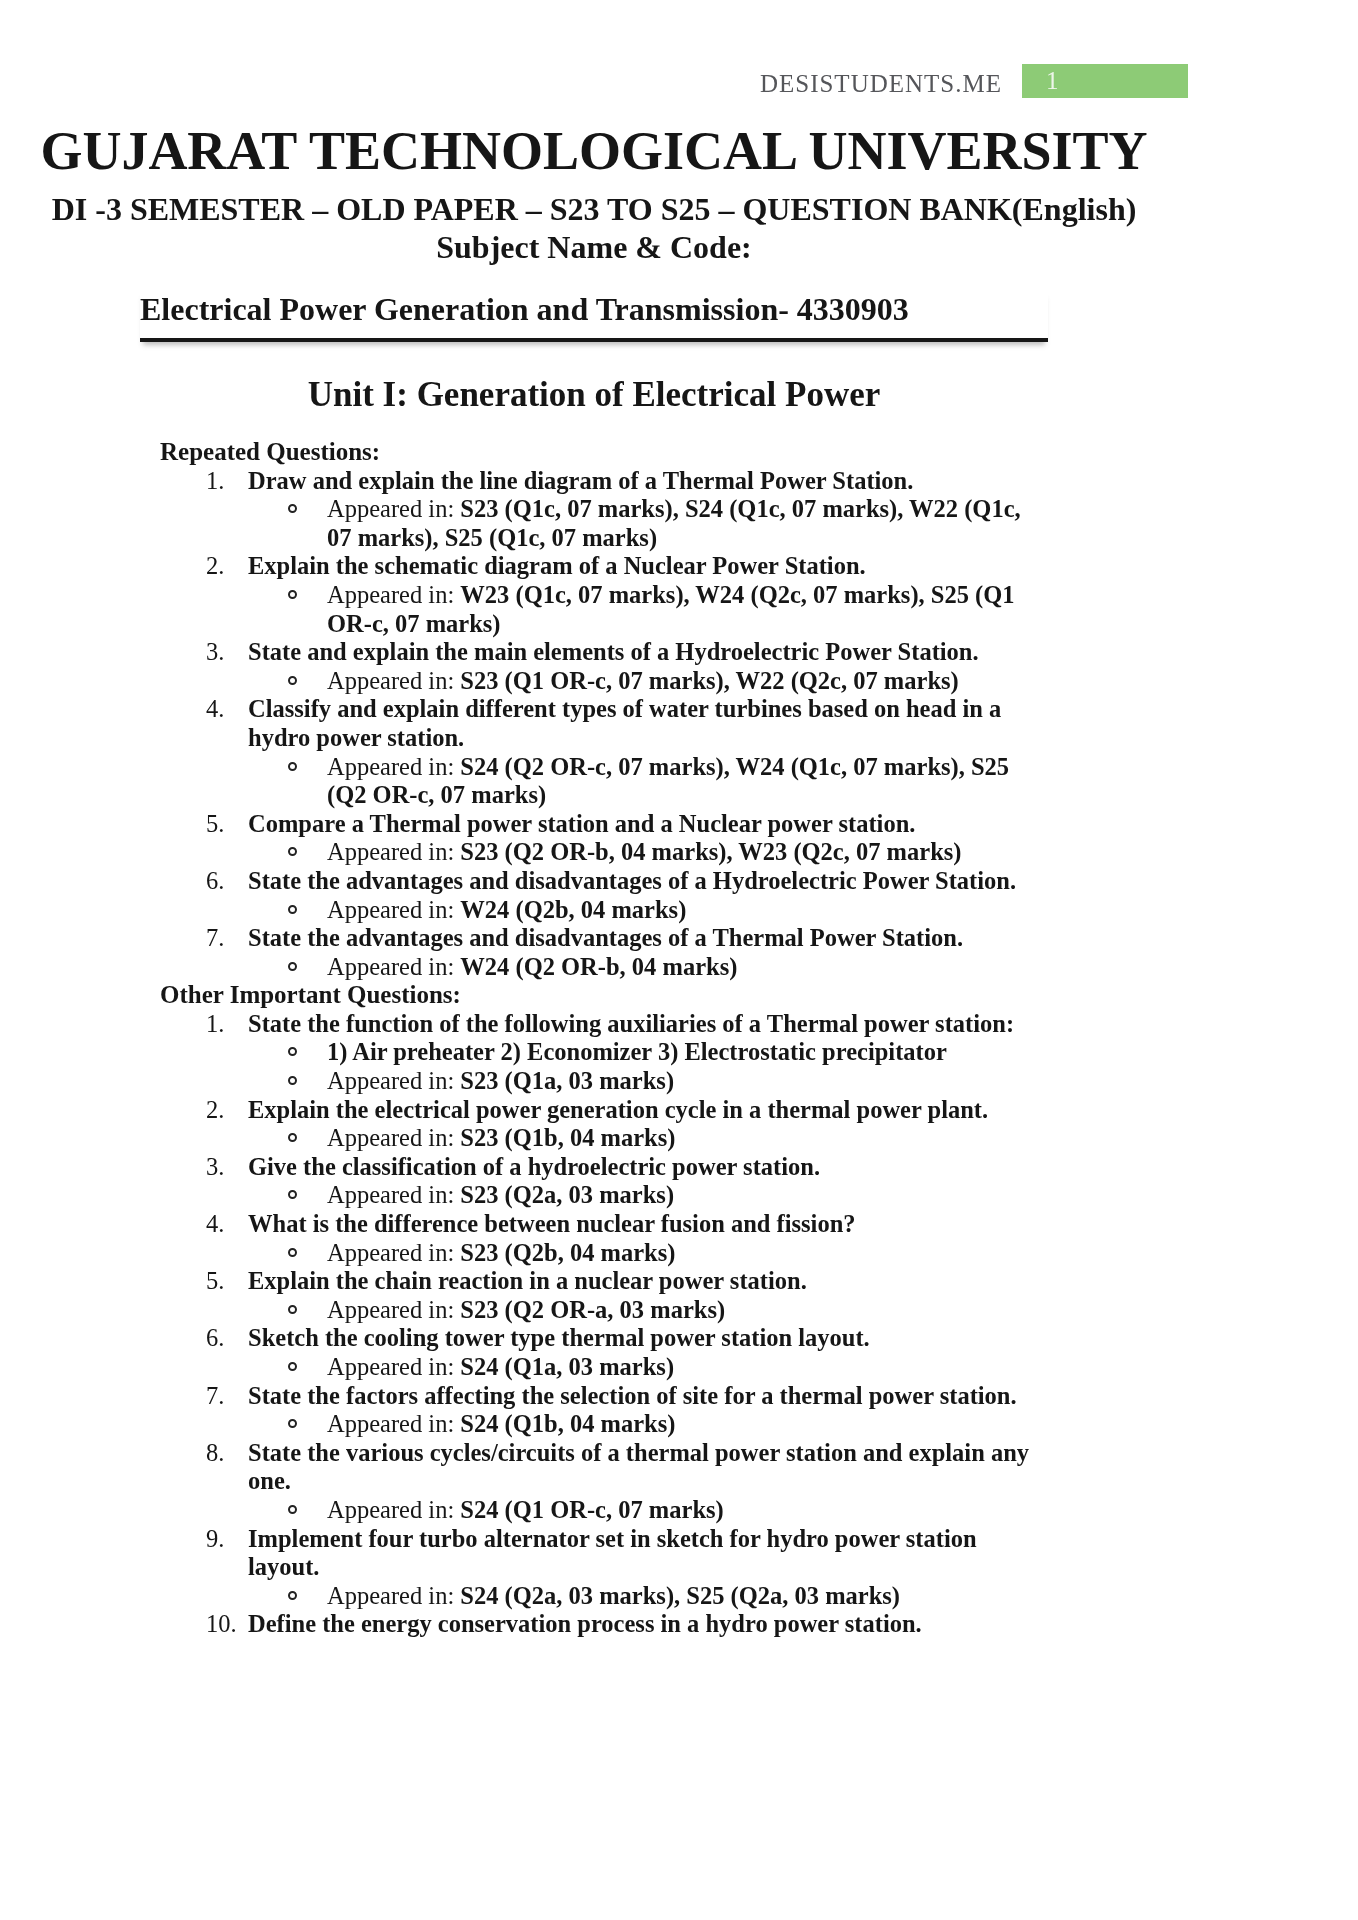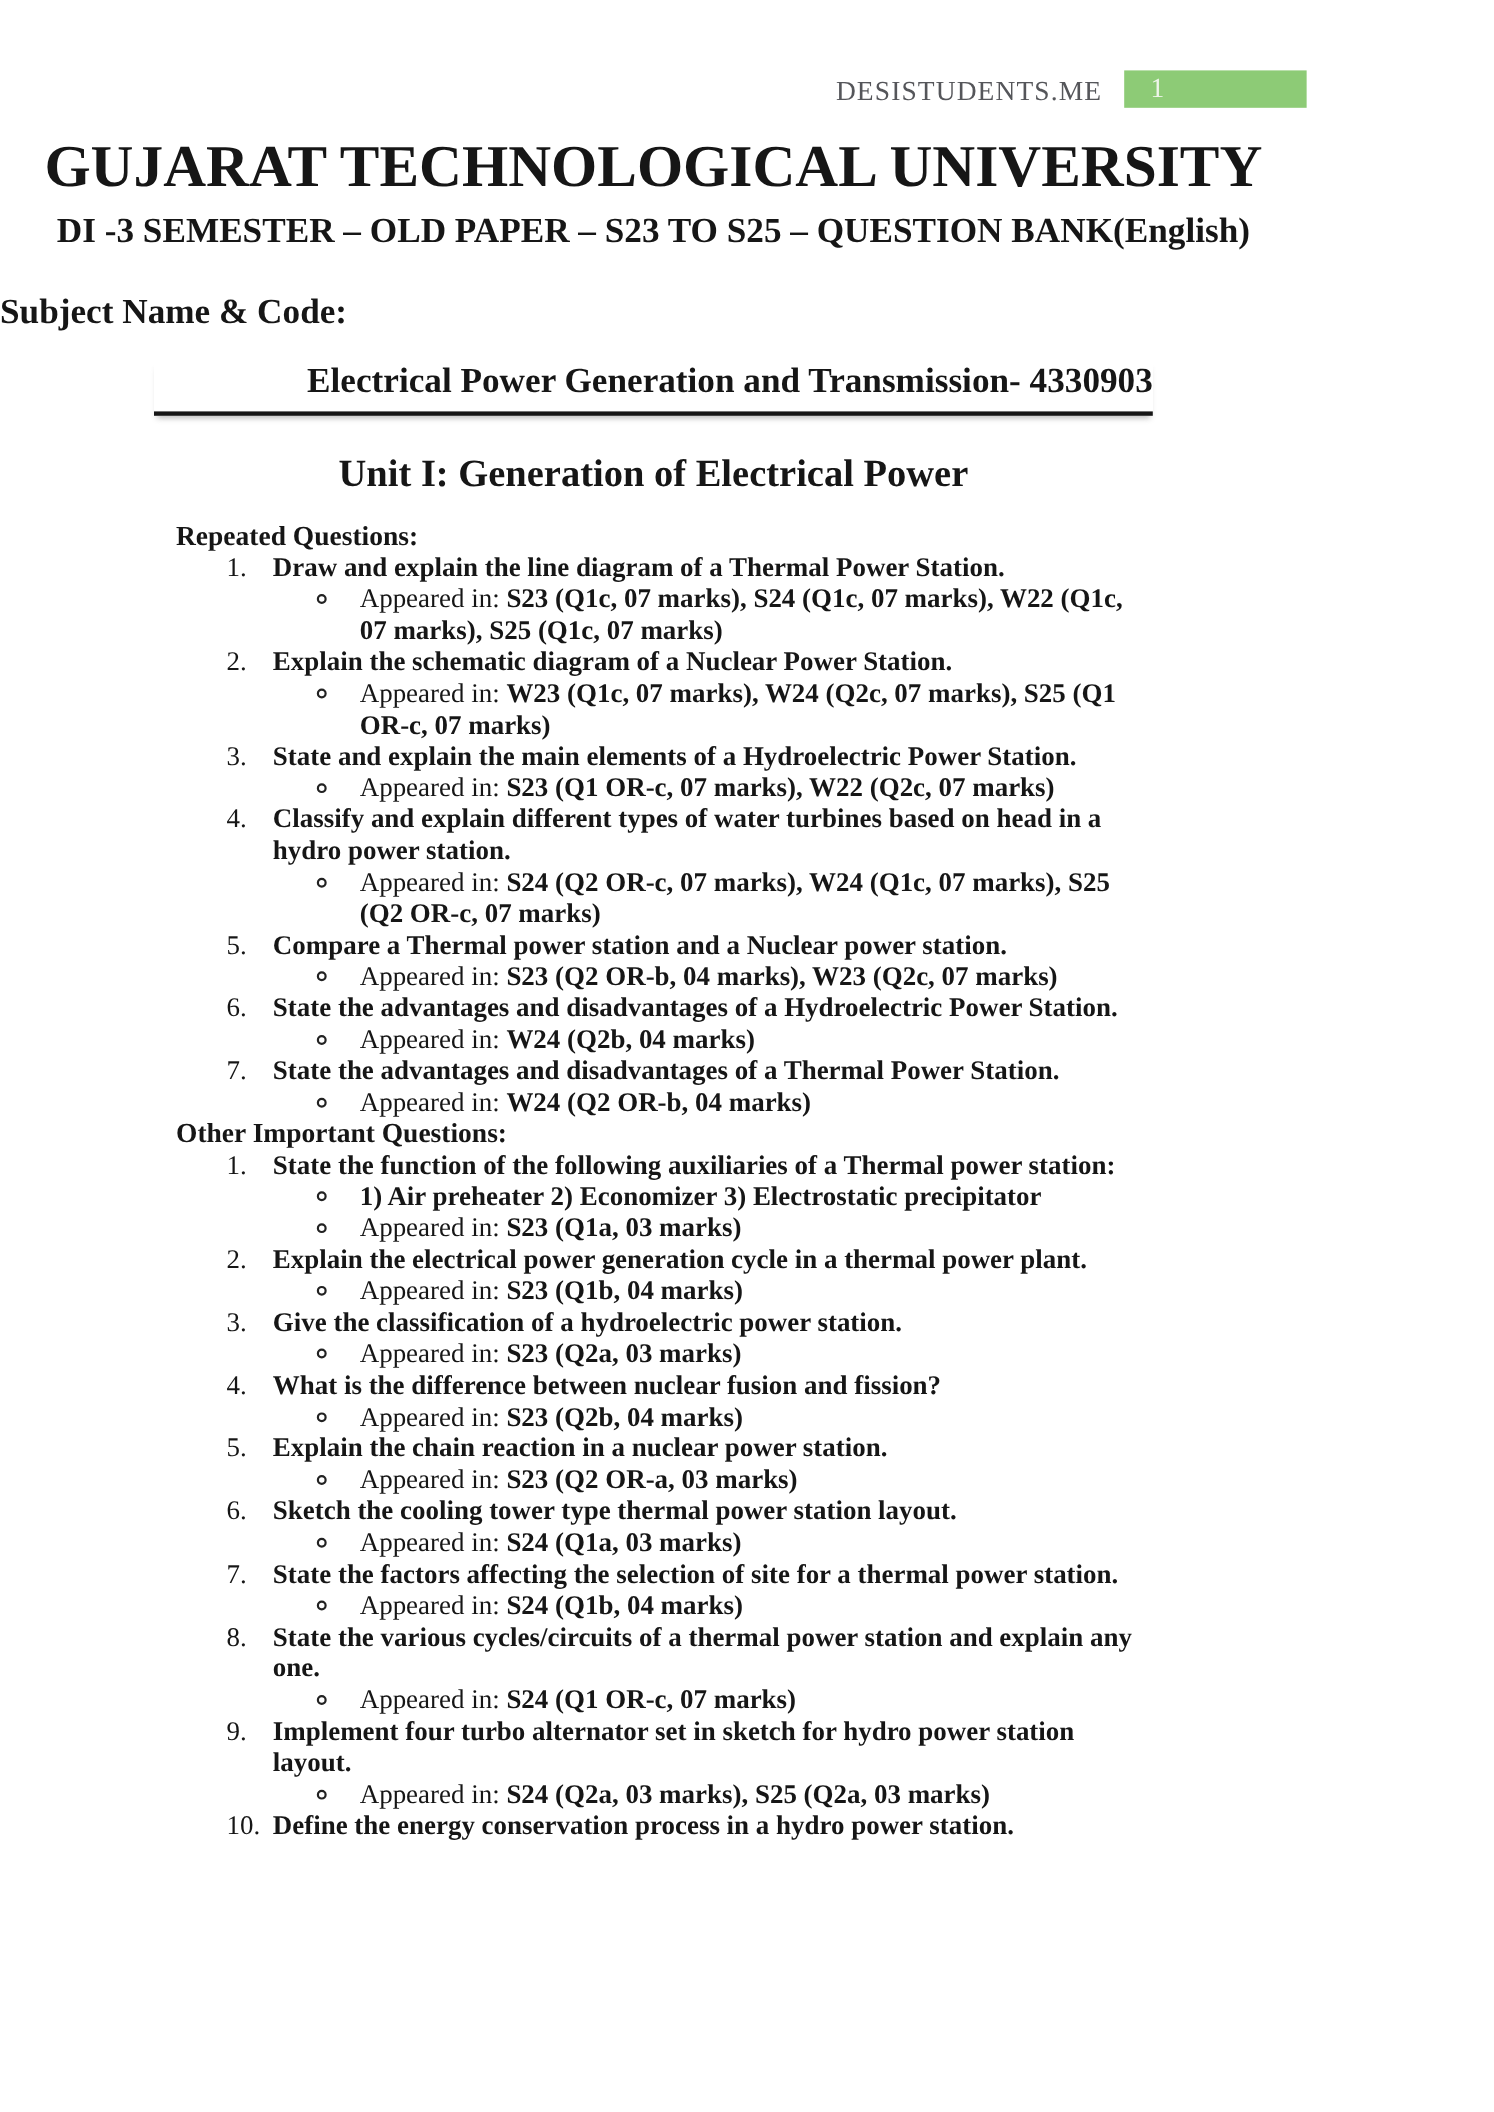--- a/index.html
+++ b/index.html
@@ -32,33 +32,32 @@
     font-size:54px; font-weight:bold;
     line-height:62px;
   }
   .doc-subtitle {
     margin-top:8px;
     text-align:center;
     font-size:32px; font-weight:bold;
     line-height:38px;
   }
   .subject-label {
-    margin-top:36px;
-    text-align:left;
+    text-align:center;
     font-size:32px; font-weight:bold;
     line-height:38px;
   }
   .subject-block {
     margin:24px 140px 0 140px;
     padding-bottom:10px;
     border-bottom:4px solid #161616;
     box-shadow:0 6px 5px -3px rgba(110,110,110,0.45);
   }
   .subject-name {
-    text-align:right;
+    text-align:left;
     font-size:32px; font-weight:bold;
     line-height:38px;
   }
   .unit-title {
     margin-top:32px;
     text-align:center;
     font-size:35px; font-weight:bold;
     line-height:42px;
   }
   

